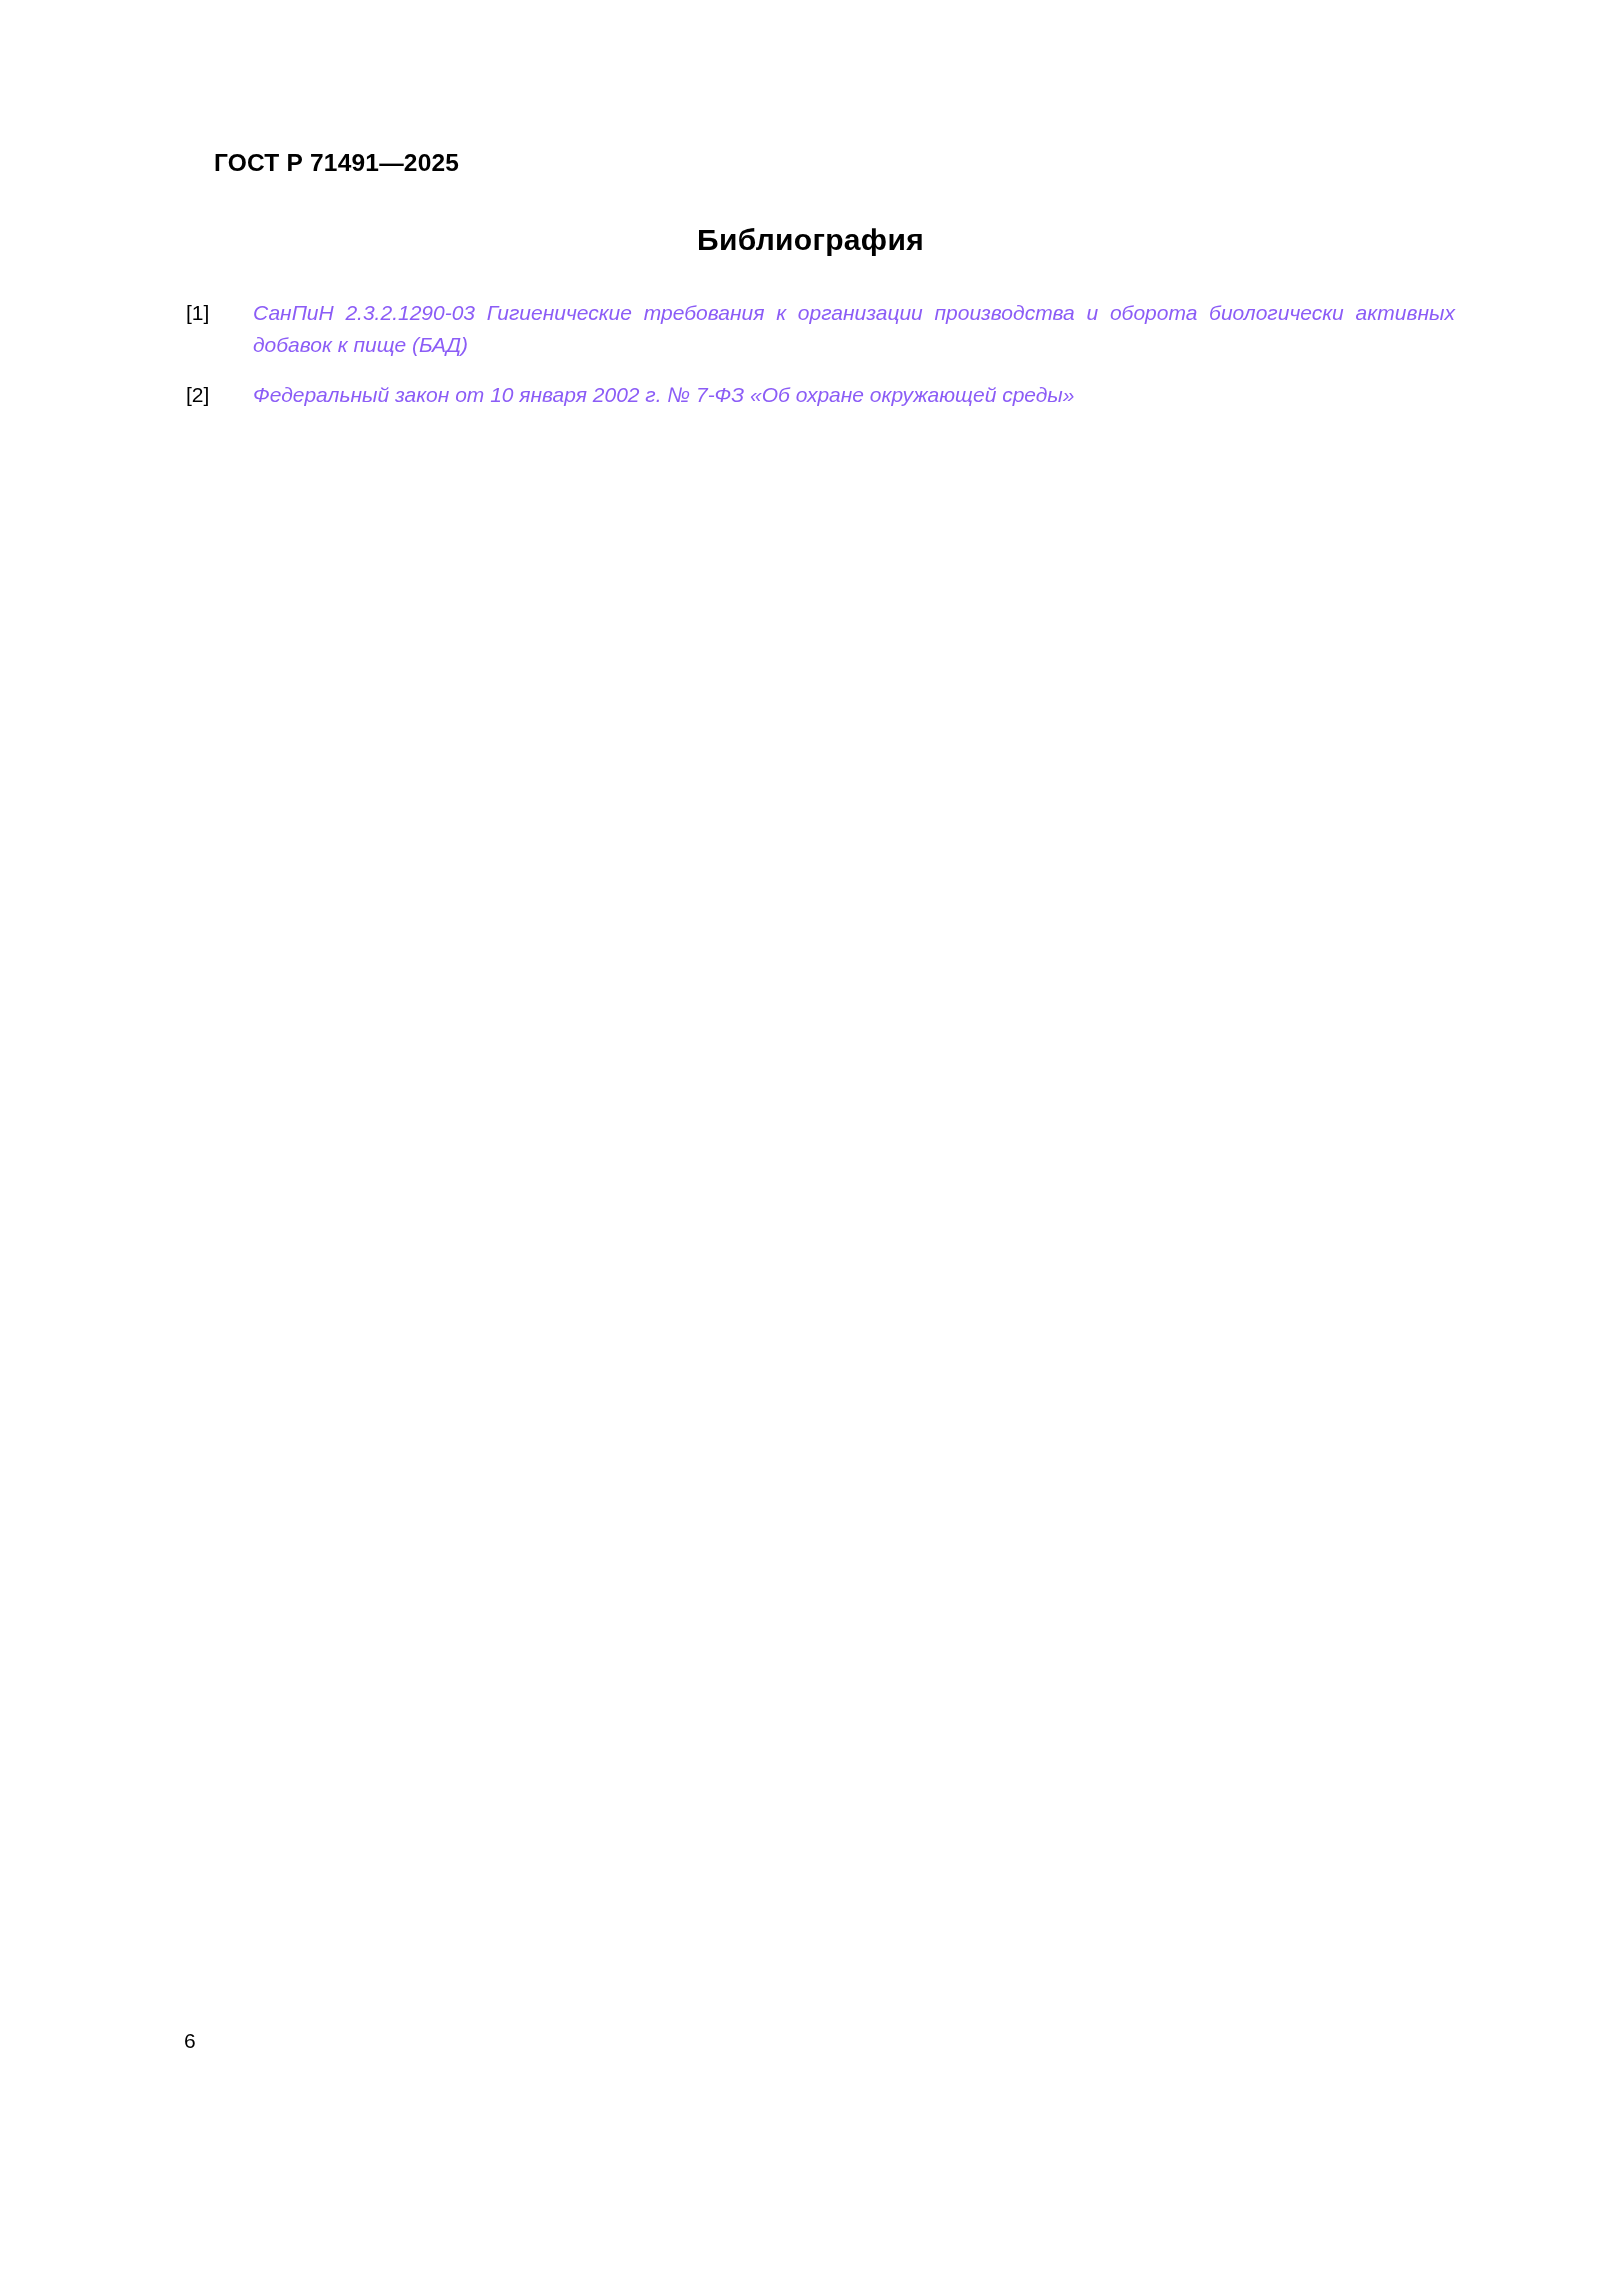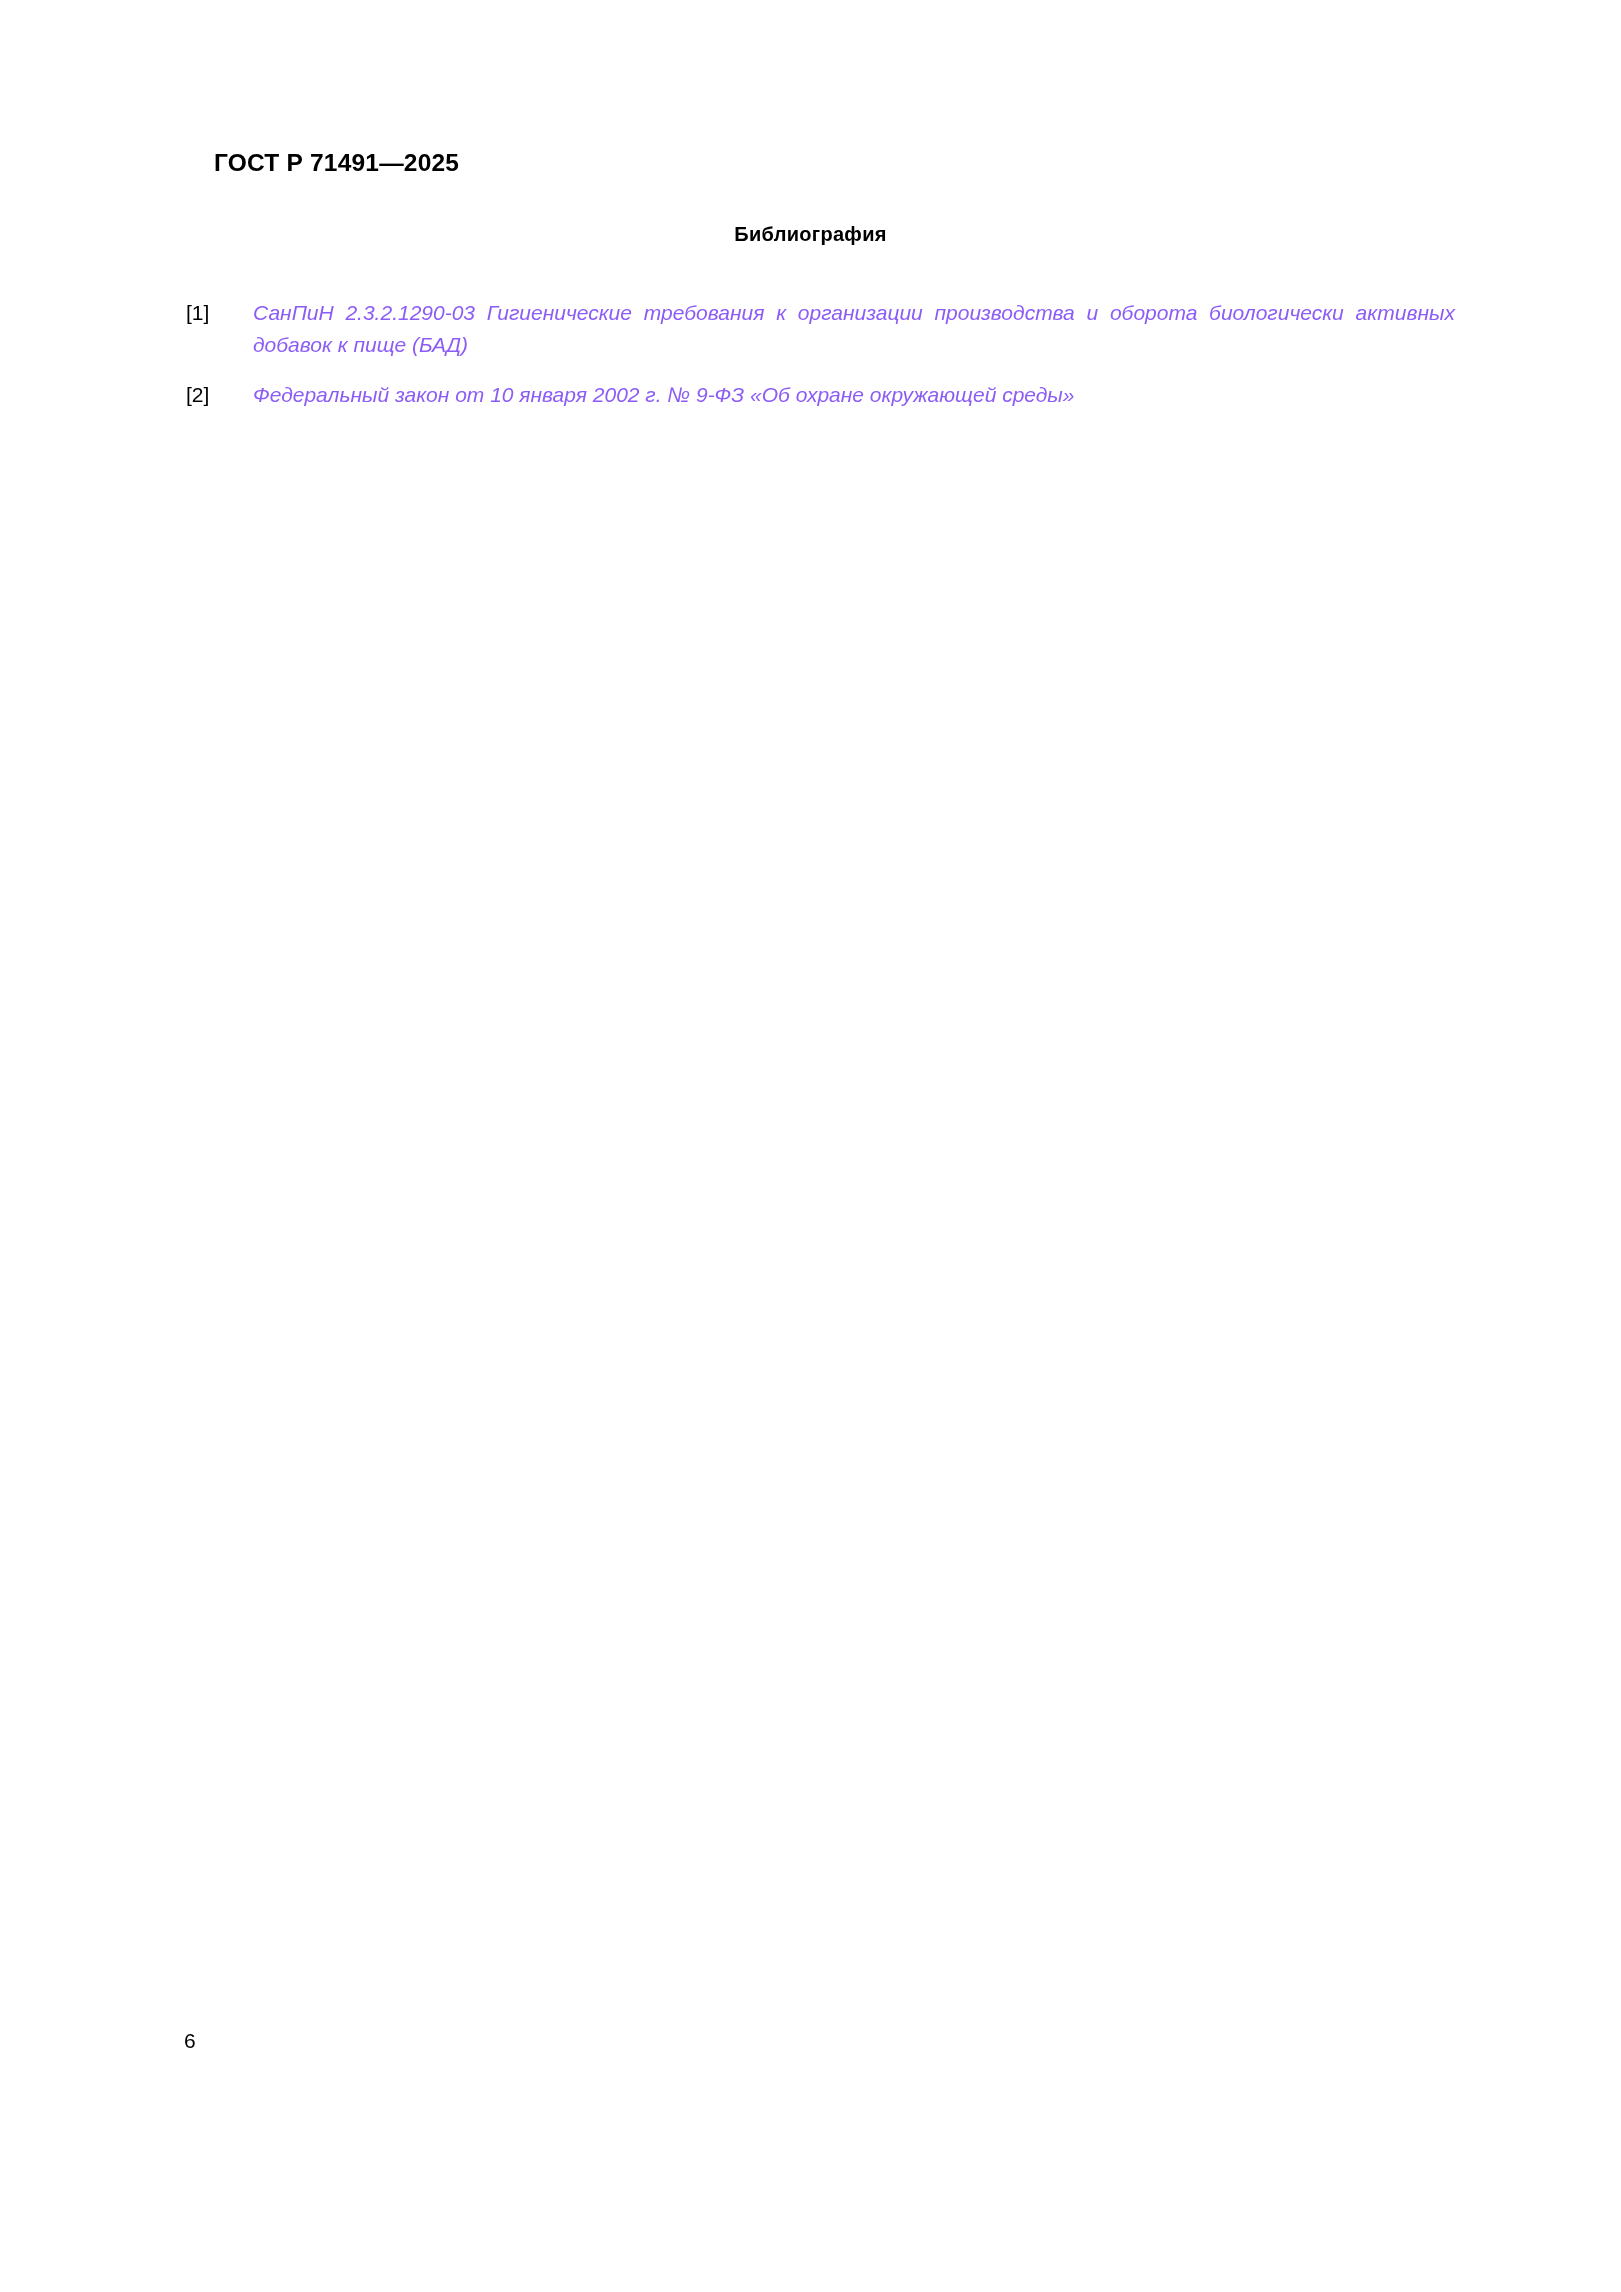--- a/index.html
+++ b/index.html
@@ -26,21 +26,21 @@
     letter-spacing: 0.2px;
     white-space: nowrap;
     margin-left: 28px;
   }
   .section-title {
     position: absolute;
     top: 223px;
     left: 0;
     width: 1621px;
     text-align: center;
-    font-size: 20px;
+    font-size: 30px;
     font-weight: bold;
     letter-spacing: 0.3px;
   }
   .biblio-list {
     position: absolute;
     top: 297px;
     left: 186px;
     width: 1269px;
   }
   .biblio-item {
@@ -85,21 +85,21 @@
 
   <div class="biblio-list">
 
     <div class="biblio-item">
       <span class="biblio-marker">[1]</span>
       <span class="biblio-text">СанПиН 2.3.2.1290-03 Гигиенические требования к организации производства и оборота биологически актив­ных добавок к пище (БАД)</span>
     </div>
 
     <div class="biblio-item single">
       <span class="biblio-marker">[2]</span>
-      <span class="biblio-text">Федеральный закон от 10 января 2002 г. № 9-ФЗ «Об охране окружающей среды»</span>
+      <span class="biblio-text">Федеральный закон от 10 января 2002 г. № 7-ФЗ «Об охране окружающей среды»</span>
     </div>
 
   </div>
 
   <div class="page-number">6</div>
 
 </div>
 
 
 </body></html>

